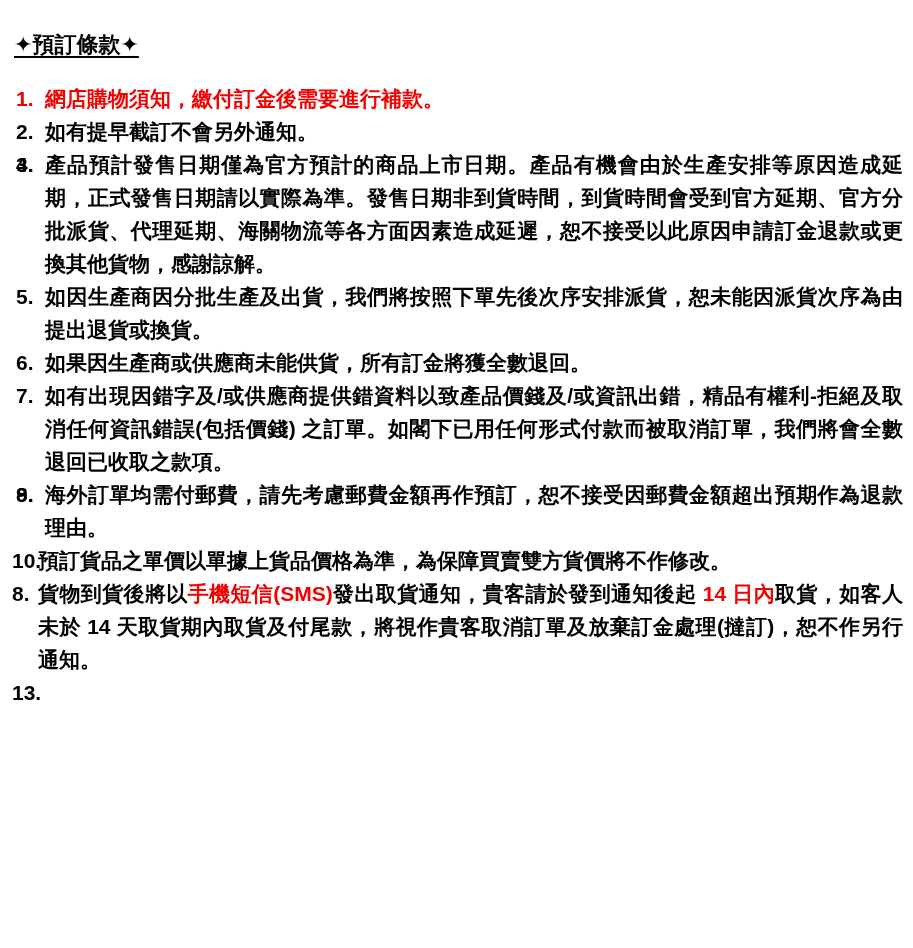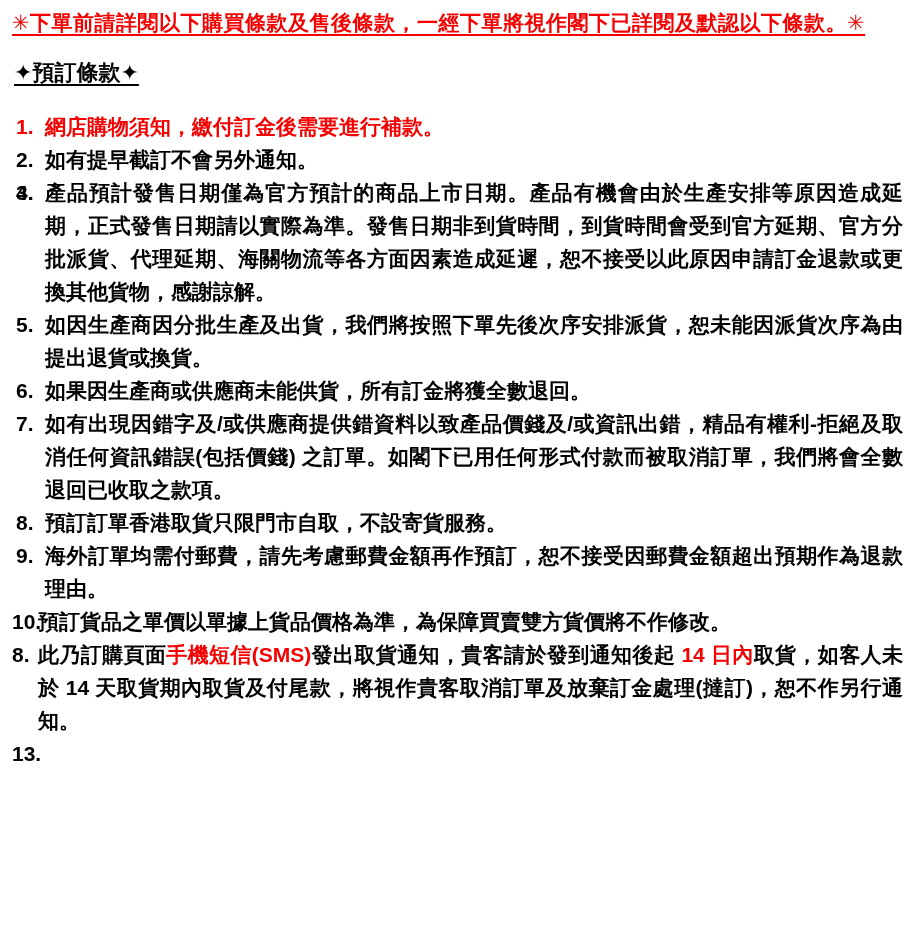--- a/index.html
+++ b/index.html
@@ -50,21 +50,20 @@
     text-decoration:underline;
     text-decoration-thickness:2px;
     text-underline-offset:3px;
     cursor:pointer;
   }
 </style>
 </head>
 <body style="--red: #f40000; --blue: #0000ee; color: rgb(0, 0, 0);">
 
 <div class="page">
-  <p class="notice">✳下單前請詳閱以下購買條款及售後條款，一經下單將視作閣下已詳閱及默認以下條款。✳</p>
 
   <h2 class="section-title">✦預訂條款✦</h2>
 
   <ol class="terms">
       <li class="term d1 red-item">
     <span class="num">1.</span>
     <span class="content"><span class="seg-plain">網店購物須知，繳付訂金後需要進行補款。</span></span>
   </li>
       <li class="term d1">
     <span class="num">2.</span>
@@ -84,31 +83,30 @@
       <li class="term d1">
     <span class="num">6.</span>
     <span class="content"><span class="seg-plain">如果因生產商或供應商未能供貨，所有訂金將獲全數退回。</span></span>
   </li>
       <li class="term d1">
     <span class="num">7.</span>
     <span class="content"><span class="seg-plain">如有出現因錯字及/或供應商提供錯資料以致產品價錢及/或資訊出錯，精品有權利-拒絕及取消任何資訊錯誤(包括價錢) 之訂單。如閣下已用任何形式付款而被取消訂單，我們將會全數退回已收取之款項。</span></span>
   </li>
       <li class="term d1">
     <span class="num">8.</span>
-    <span class="content"><span class="seg-plain">預訂訂單香港取貨只限門市自取，不設寄貨服務。</span></span>
   </li>
       <li class="term d1">
     <span class="num">9.</span>
     <span class="content"><span class="seg-plain">海外訂單均需付郵費，請先考慮郵費金額再作預訂，恕不接受因郵費金額超出預期作為退款理由。</span></span>
   </li>
       <li class="term d2">
     <span class="num">10.</span>
     <span class="content"><span class="seg-plain">預訂貨品之單價以單據上貨品價格為準，為保障買賣雙方貨價將不作修改。</span></span>
   </li>
       <li class="term d2">
     <span class="num">8.</span>
-    <span class="content"><span class="seg-plain">此乃訂購頁面</span><span class="seg-red-underline">手機短信(SMS)</span><span class="seg-plain">發出取貨通知，貴客請於發到通知後起 </span><span class="seg-red-underline">14 日內</span><span class="seg-plain">取貨，如客人未於 14 天取貨期內取貨及付尾款，將視作貴客取消訂單及放棄訂金處理(撻訂)，恕不作另行通知。</span></span>
+    <span class="content"><span class="seg-plain">貨物到貨後將以</span><span class="seg-red-underline">手機短信(SMS)</span><span class="seg-plain">發出取貨通知，貴客請於發到通知後起 </span><span class="seg-red-underline">14 日內</span><span class="seg-plain">取貨，如客人未於 14 天取貨期內取貨及付尾款，將視作貴客取消訂單及放棄訂金處理(撻訂)，恕不作另行通知。</span></span>
   </li>
       <li class="term d2">
     <span class="num">13.</span>
   </li>
     </ol>
 </div>
 
 </body></html>

